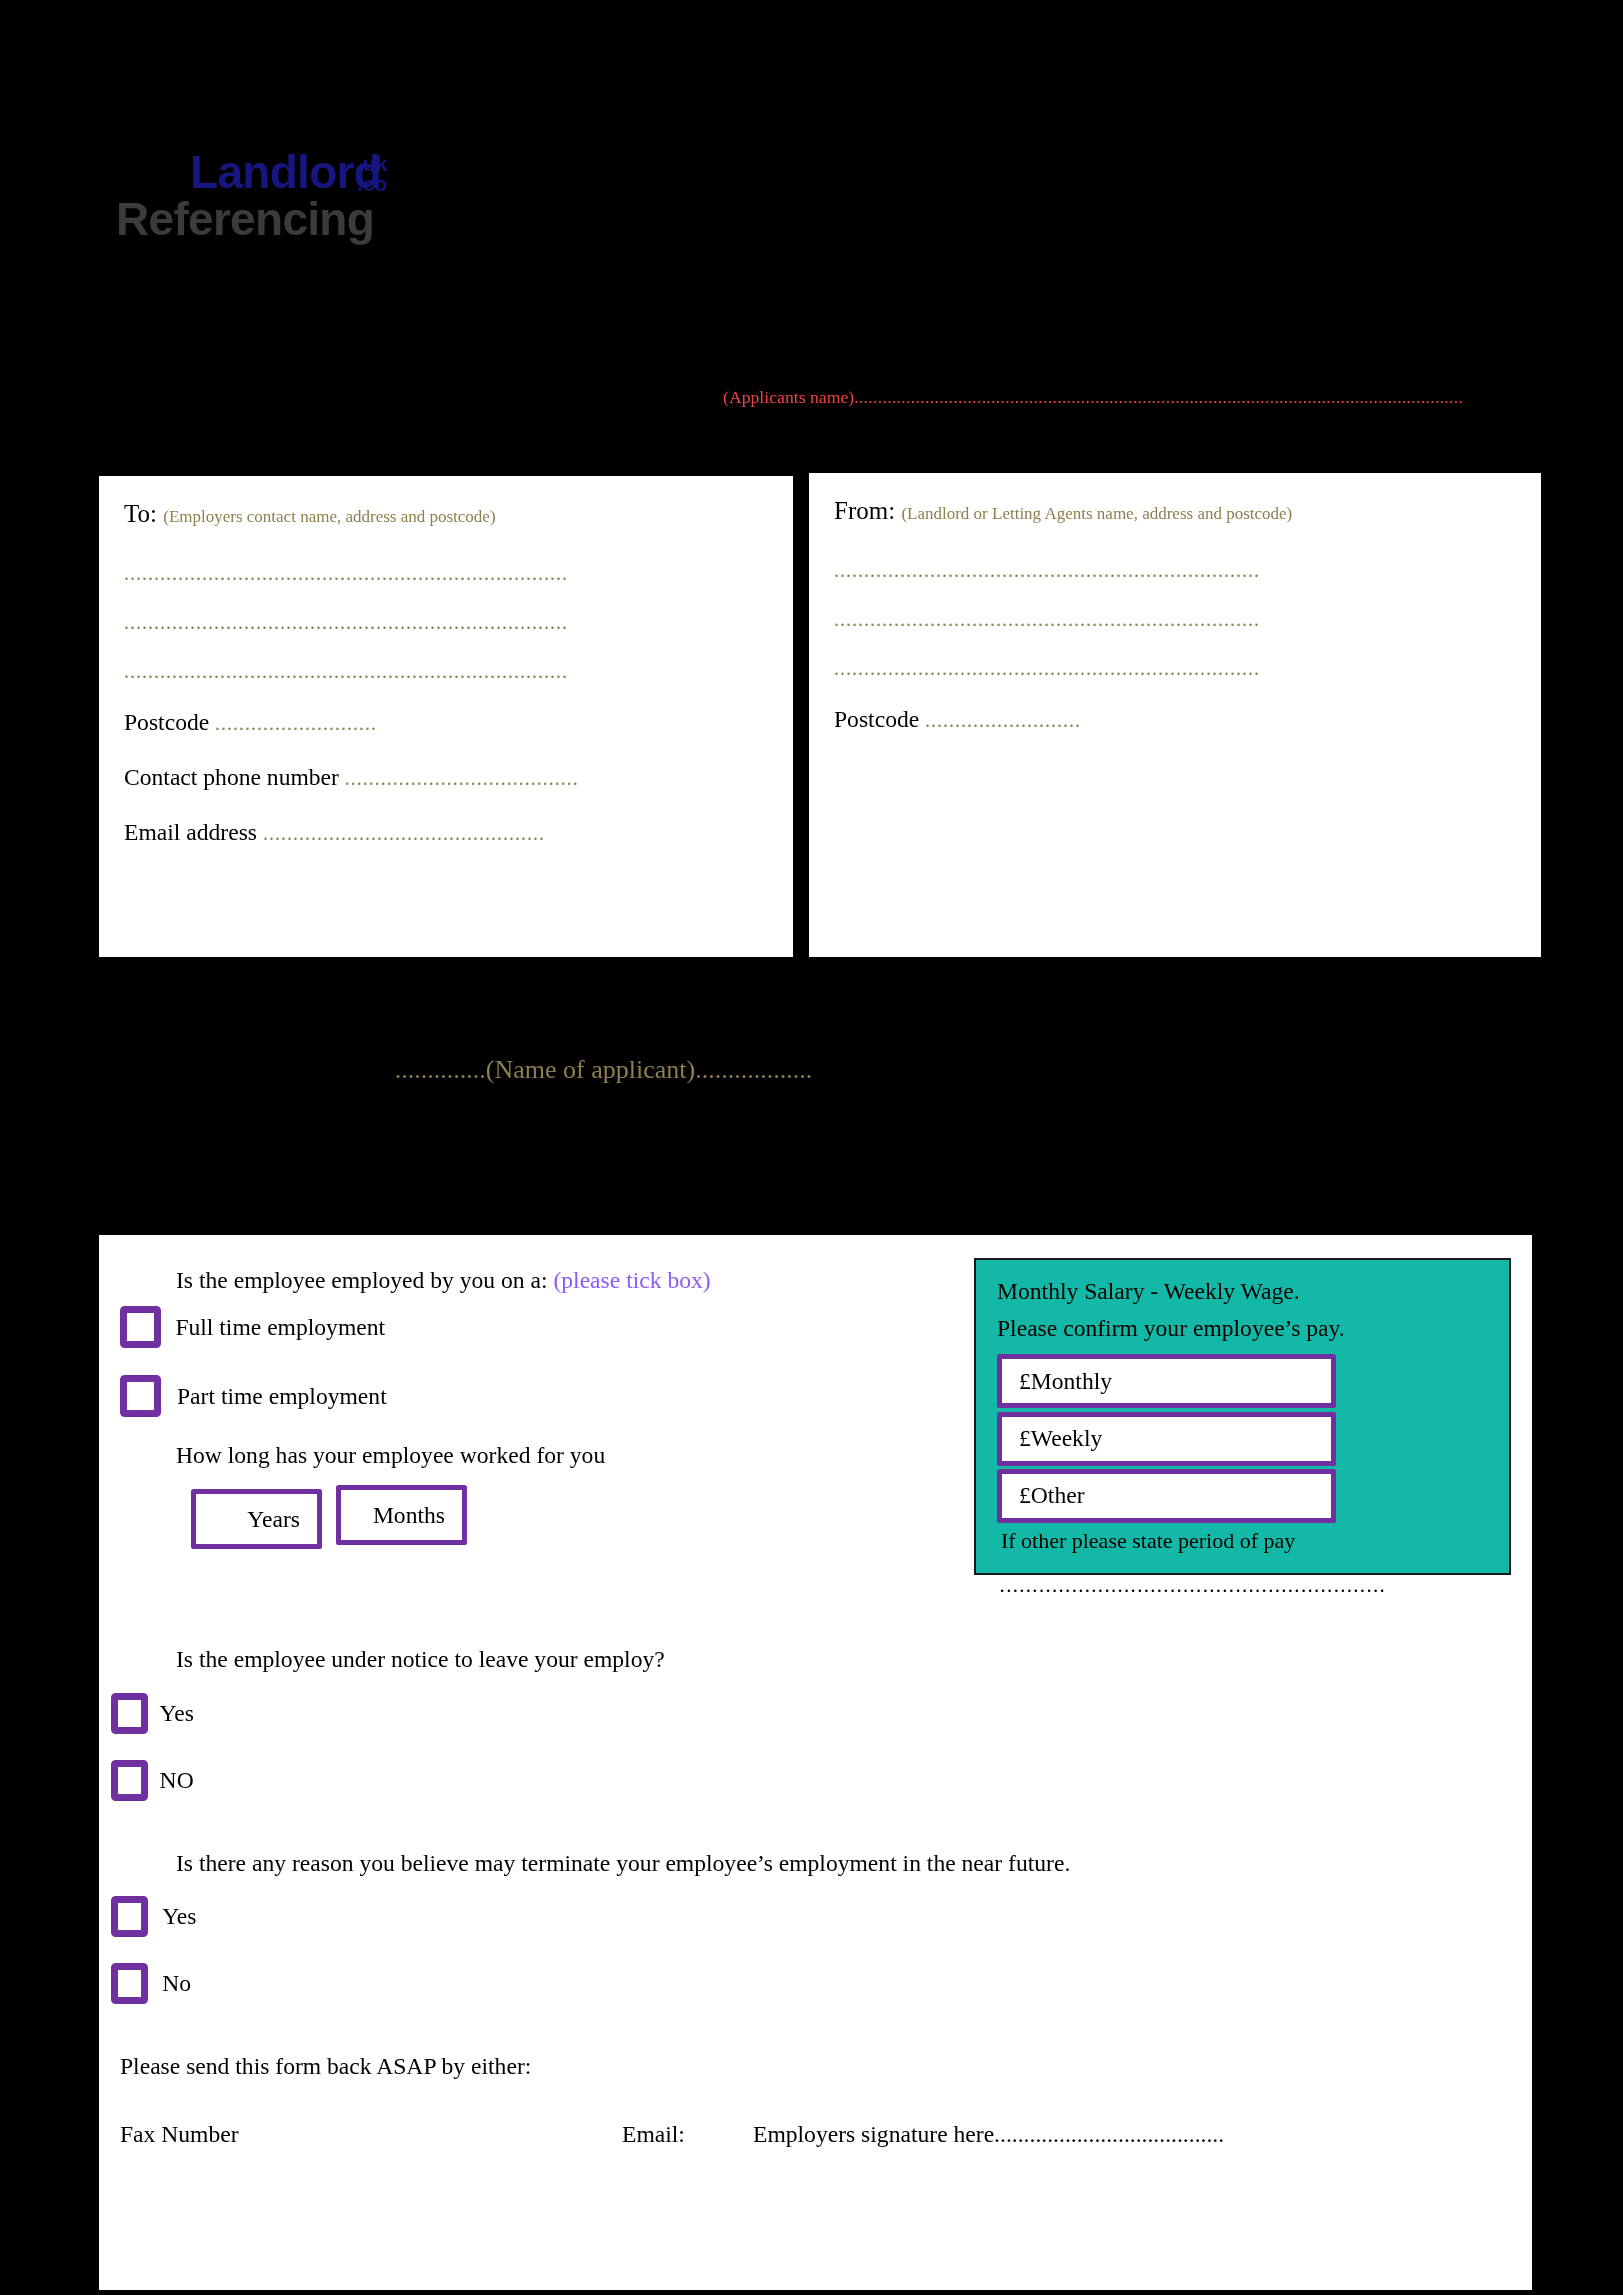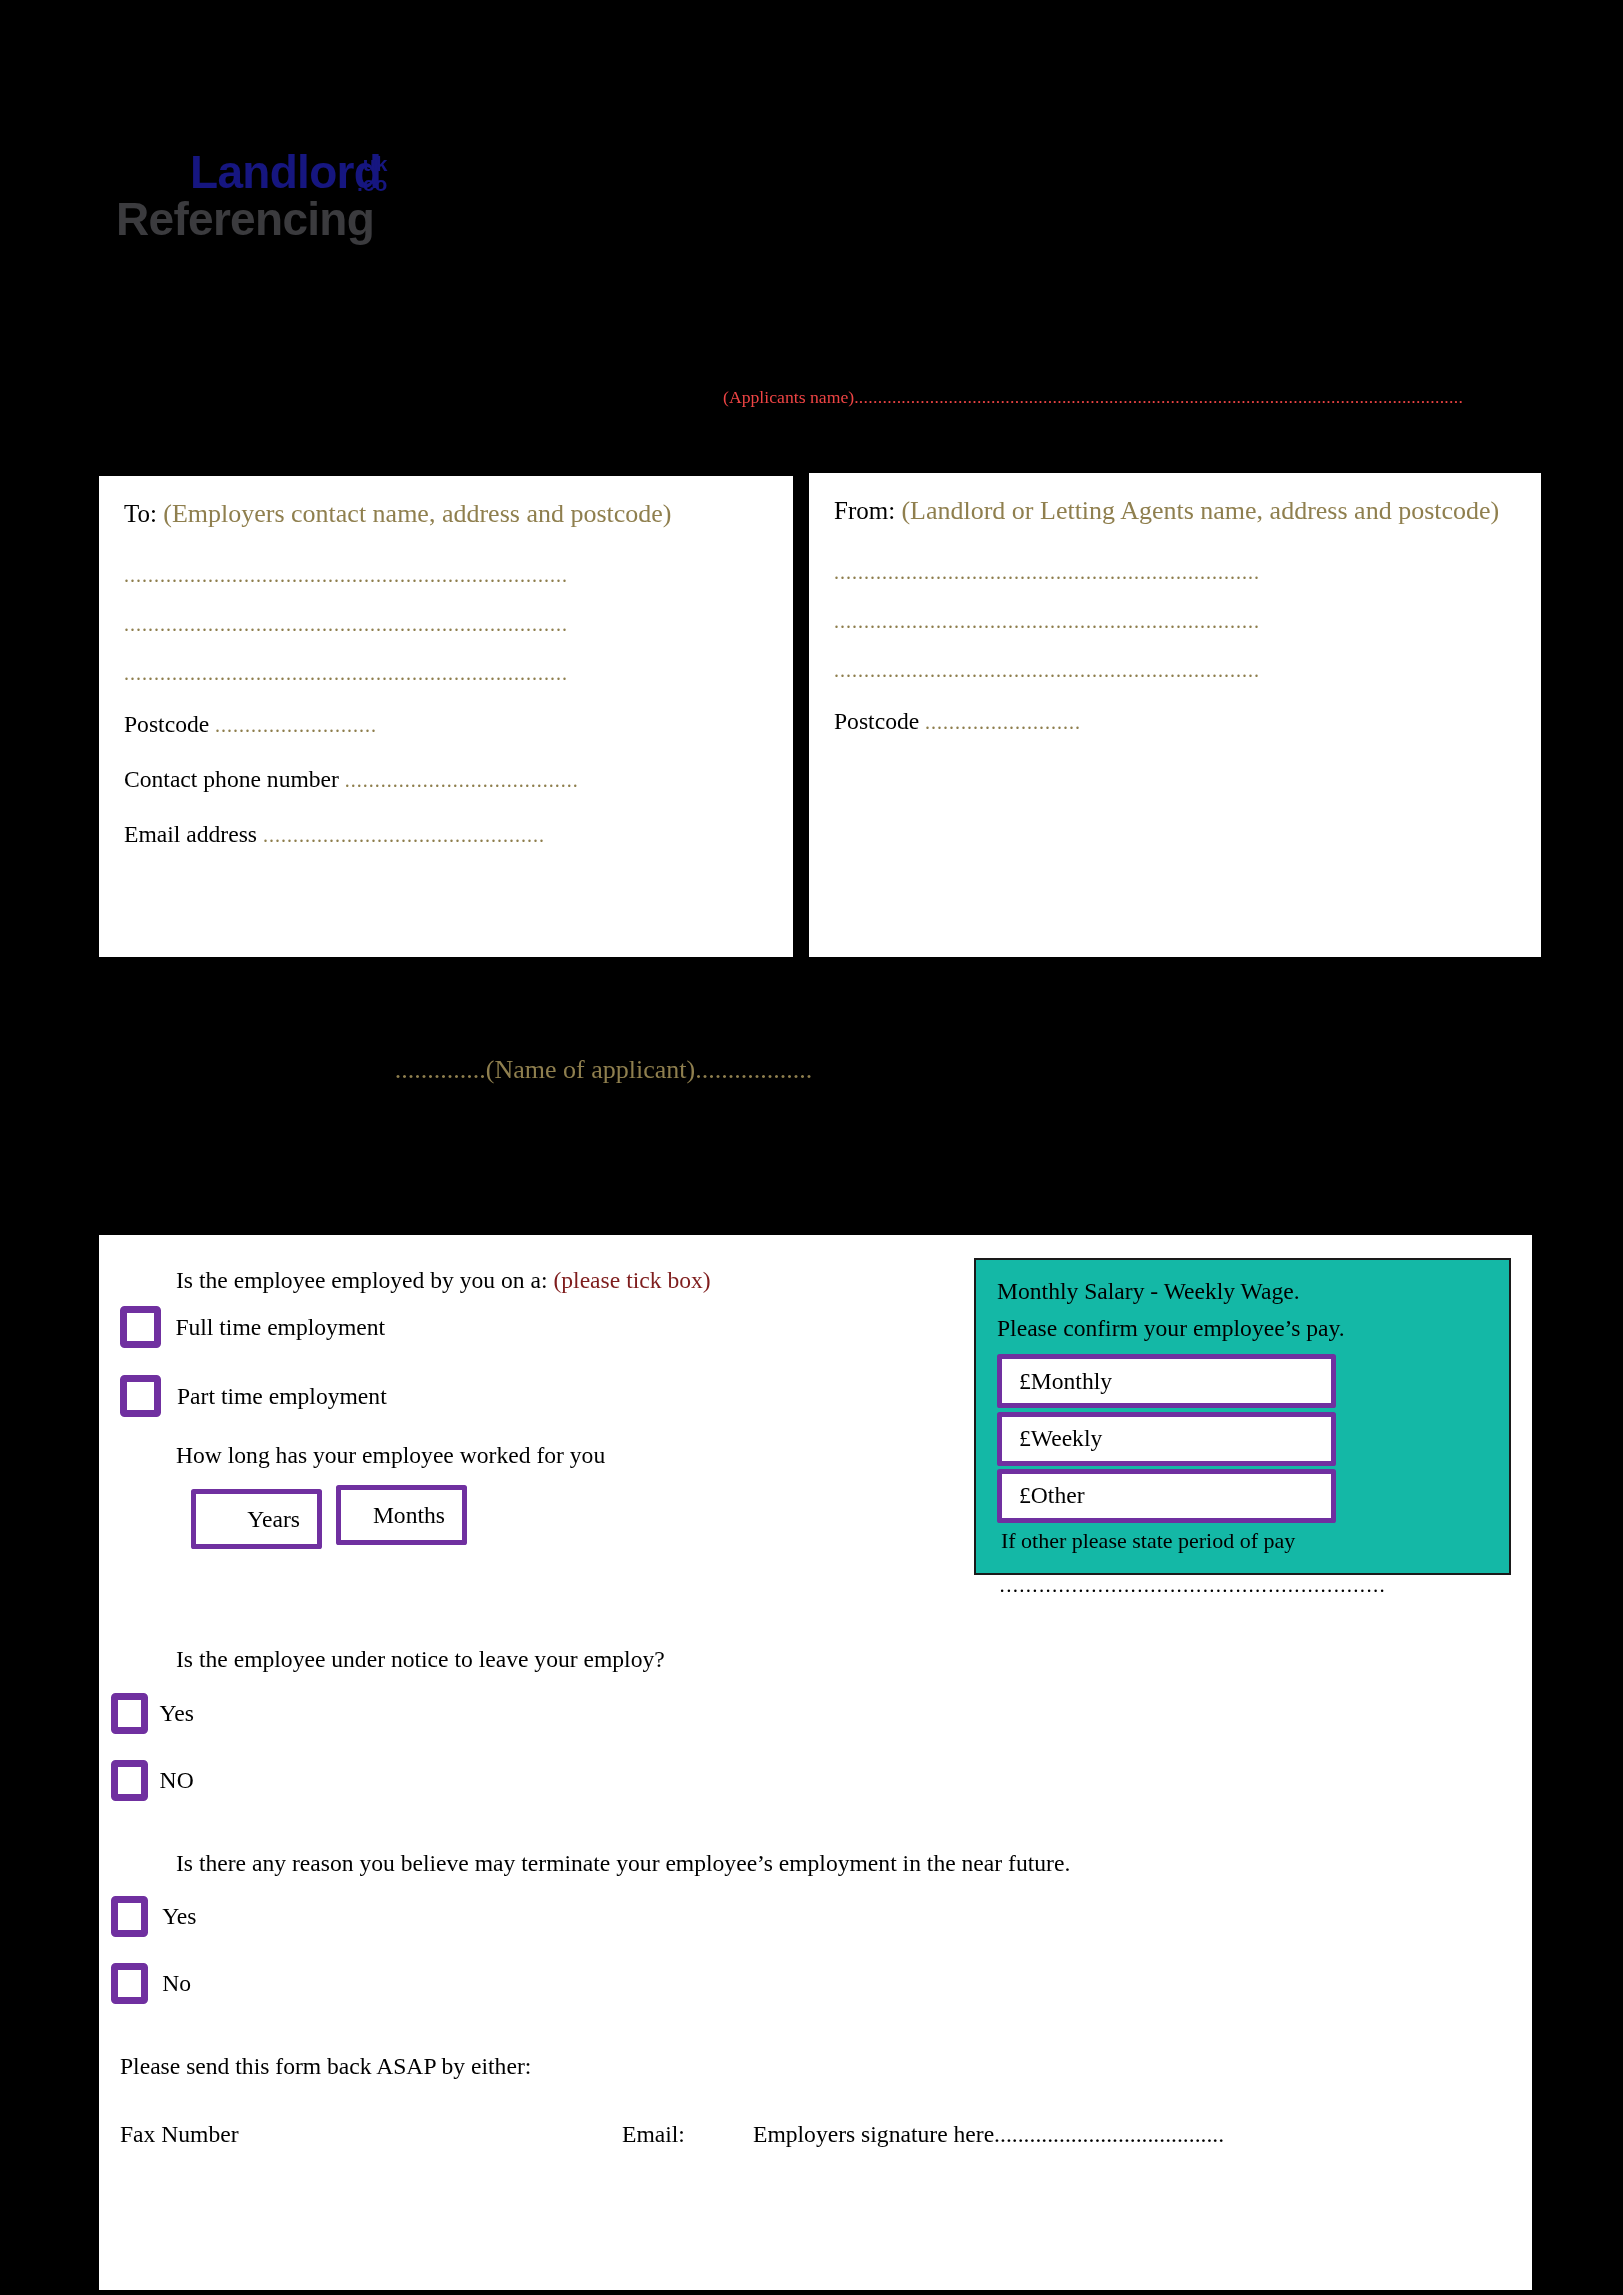--- a/index.html
+++ b/index.html
@@ -89,21 +89,21 @@
   #from-box { left: 809px; top: 473px; width: 732px; height: 484px; }
 
   .addr-head {
     font-size: 25px;
     color: #000000;
     margin: 0 0 5.2px 0;
     white-space: nowrap;
     line-height: 1.25;
   }
   .addr-head .kw   { color: #000000; }
-  .addr-head .hint { color: #8f7f4e; font-size: 26px; }
+  .addr-head .hint { color: #8f7f4e; font-size: 17px; }
 
   .dotline {
     color: #8f7f4e;
     font-size: 20px;
     line-height: 1.0;
     white-space: nowrap;
     overflow: hidden;
     margin: 0;
     letter-spacing: 1px;
   }
@@ -145,21 +145,21 @@
     box-sizing: border-box;
   }
 
   .q-text {
     position: absolute;
     font-size: 23.6px;
     color: #000000;
     white-space: nowrap;
     line-height: 1.1;
   }
-  .q-text .hint { color: #7f1d1d; }
+  .q-text .hint { color: #8b5cf6; }
 
   
   .cbrow {
     position: absolute;
     display: flex;
     align-items: center;
   }
   .checkbox {
     box-sizing: border-box;
     border: 7.2px solid #7030a0;

